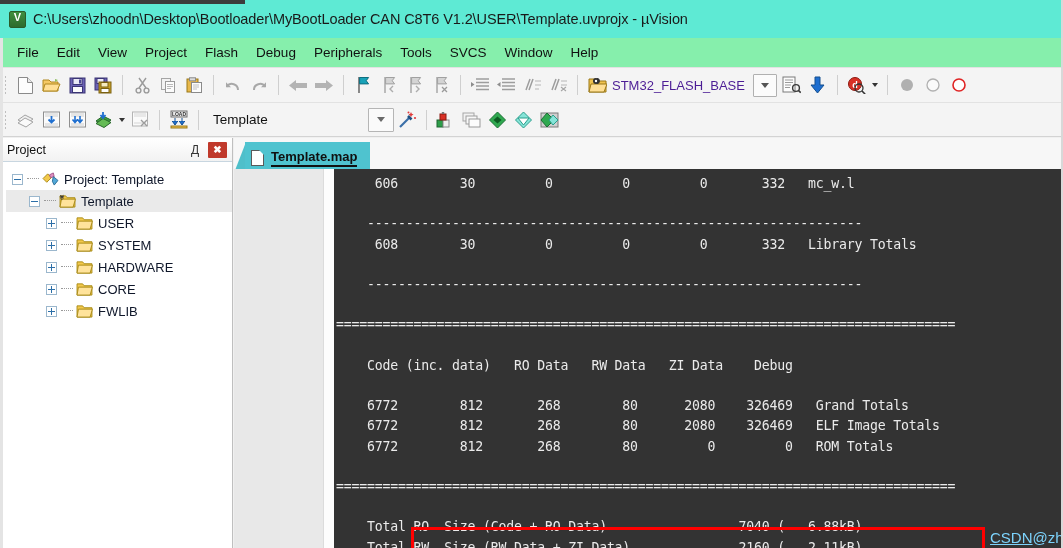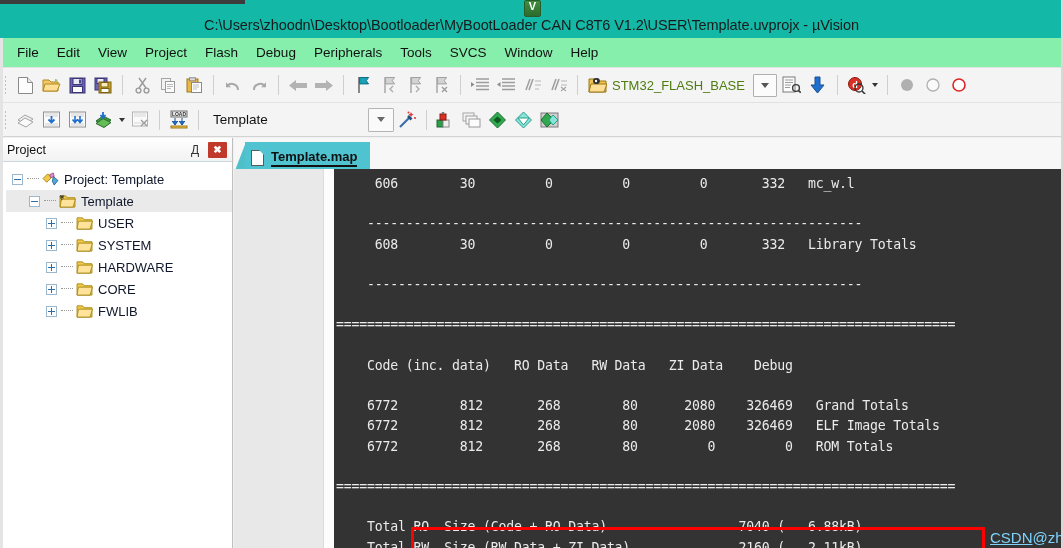--- a/index.html
+++ b/index.html
@@ -7,23 +7,22 @@
     width:1063px;height:548px;overflow:hidden;
     background:#ffffff;
     font-family:"Liberation Sans",sans-serif;
     -webkit-font-smoothing:antialiased;
   }
   .app{position:relative;width:1063px;height:548px;background:#f0f0f0;overflow:hidden;}
 
   
   .titlebar{
     position:absolute;left:0;top:0;width:1063px;height:38px;
-    background:#14b8a6;display:flex;align-items:center;
+    background:#5eead4;display:flex;align-items:center;
     border-bottom:1px solid #ffffff;
-    flex-direction:column;
   }
   .title-stripe{position:absolute;left:0;top:0;width:245px;height:4px;background:#3c3c3c;}
   .app-icon{
     width:17px;height:17px;margin-left:9px;margin-right:7px;flex:0 0 auto;
     background:linear-gradient(#3f8f3f,#2d6b2d);
     border:1px solid #2a5c2a;border-radius:2px;
     position:relative;box-sizing:border-box;
   }
   .app-icon::after{
     content:"V";position:absolute;left:0;right:0;top:-1px;
@@ -65,21 +64,21 @@
   }
   .tbtn svg{display:block;}
   .caret{
     width:11px;height:26px;flex:0 0 auto;display:flex;align-items:center;justify-content:center;
   }
   .caret::after{
     content:"";border-left:3.5px solid transparent;border-right:3.5px solid transparent;
     border-top:4px solid #333;display:block;
   }
   .target-name{
-    font-size:13px;color:#4d7c0f;white-space:nowrap;margin:0 8px 0 2px;
+    font-size:13px;color:#4c1d95;white-space:nowrap;margin:0 8px 0 2px;
     font-family:"Liberation Sans",sans-serif;
   }
   .combo{
     width:22px;height:21px;flex:0 0 auto;border:1px solid #b0b0b0;background:#fbfbfb;
     display:flex;align-items:center;justify-content:center;border-radius:1px;margin-right:2px;
   }
   .combo::after{
     content:"";border-left:4px solid transparent;border-right:4px solid transparent;
     border-top:5px solid #555;display:block;
   }

